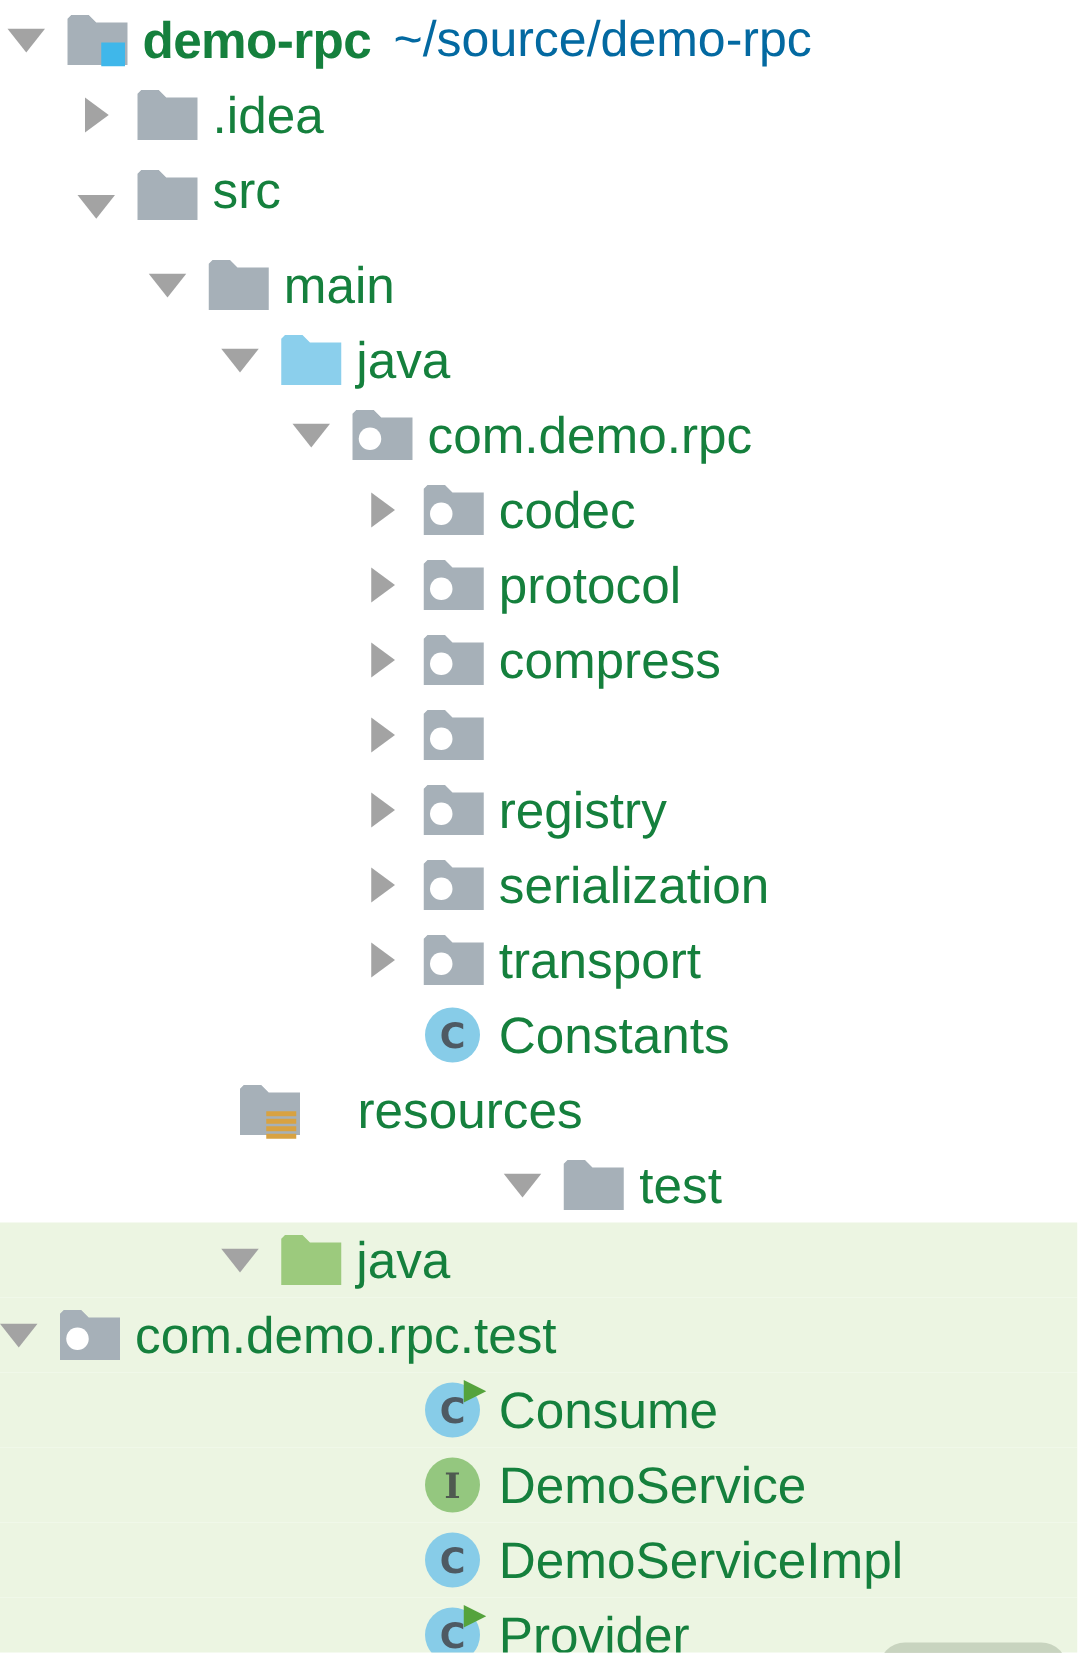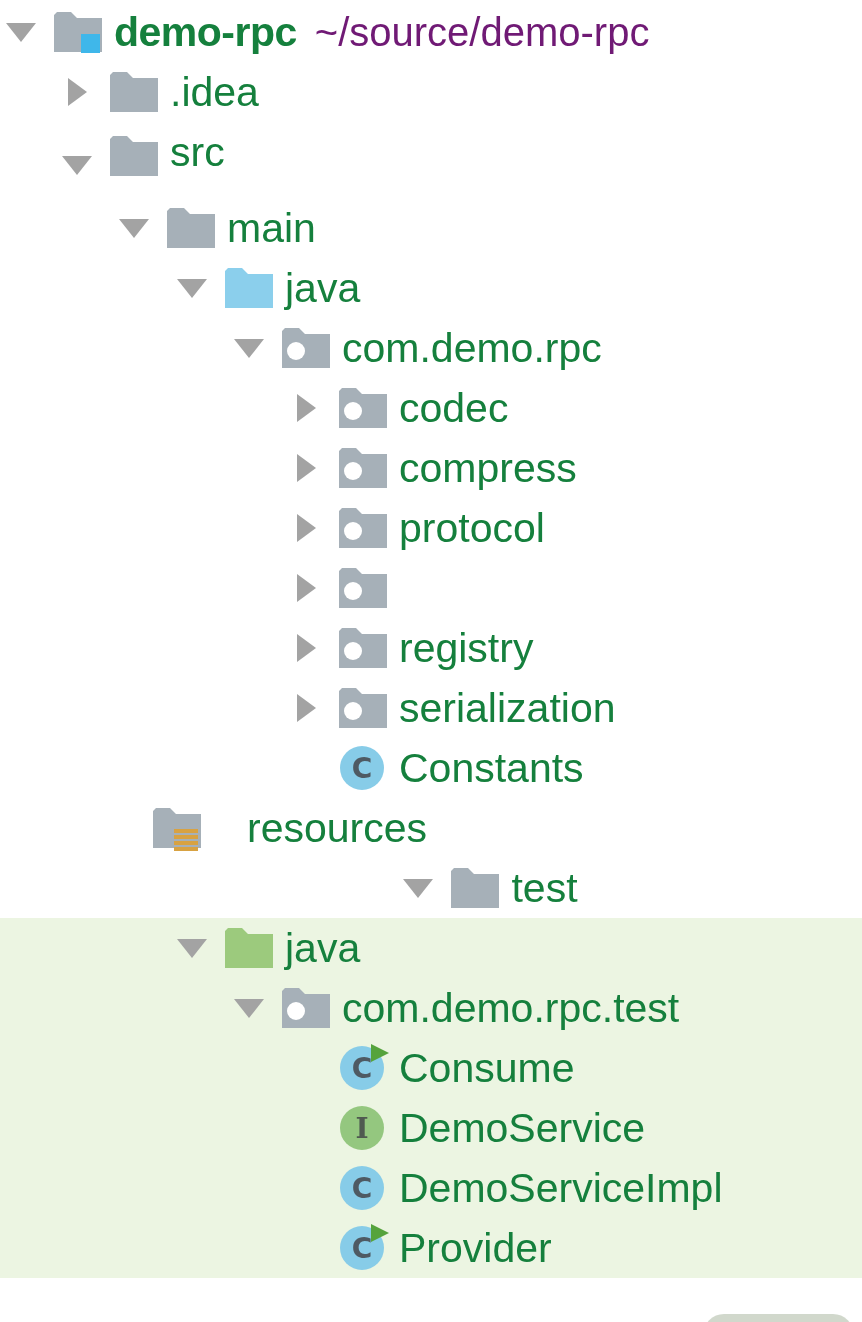--- a/index.html
+++ b/index.html
@@ -31,21 +31,21 @@
   .iconbox{
     width:52px;min-width:52px;height:52px;margin-right:10px;
     display:flex;align-items:center;justify-content:center;
   }
   .iconbox svg{display:block;}
   .label{
     font-size:41px;color:#15803d;line-height:60px;
   }
   .label.bold{font-weight:bold;letter-spacing:-0.5px;}
   .annotation{
-    font-size:40px;color:#701a75;margin-left:18px;line-height:60px;
+    font-size:40px;color:#0369a1;margin-left:18px;line-height:60px;
   }
   #watermark{
     position:absolute;top:1314px;right:8px;height:42px;
     padding:0 18px;border-radius:21px;
     background:rgba(172,184,163,0.55);
     color:rgba(255,255,255,0.95);
     font-size:23px;line-height:42px;
   }
 </style>
 </head>
@@ -136,44 +136,44 @@
     <div class="row" style="padding-left: 291px;">
       <span class="arrowbox">
         <span class="tri-right"></span>
       </span>
       <span class="iconbox">
         <svg width="52" height="52" viewBox="0 0 52 52" xmlns="http://www.w3.org/2000/svg">
           <polygon points="2,46 2,9 5,6 19,6 25,12 50,12 50,46" fill="#a6b0b8"></polygon>
           <circle cx="16" cy="29" r="9" fill="#ffffff"></circle>
         </svg>
       </span>
+      <span class="label">protocol</span>
+    </div>
+    <div class="row" style="padding-left: 291px;">
+      <span class="arrowbox">
+        <span class="tri-right"></span>
+      </span>
+      <span class="iconbox">
+        <svg width="52" height="52" viewBox="0 0 52 52" xmlns="http://www.w3.org/2000/svg">
+          <polygon points="2,46 2,9 5,6 19,6 25,12 50,12 50,46" fill="#a6b0b8"></polygon>
+          <circle cx="16" cy="29" r="9" fill="#ffffff"></circle>
+        </svg>
+      </span>
       <span class="label">compress</span>
     </div>
     <div class="row" style="padding-left: 291px;">
       <span class="arrowbox">
         <span class="tri-right"></span>
       </span>
       <span class="iconbox">
         <svg width="52" height="52" viewBox="0 0 52 52" xmlns="http://www.w3.org/2000/svg">
           <polygon points="2,46 2,9 5,6 19,6 25,12 50,12 50,46" fill="#a6b0b8"></polygon>
           <circle cx="16" cy="29" r="9" fill="#ffffff"></circle>
         </svg>
       </span>
-      <span class="label">protocol</span>
-    </div>
-    <div class="row" style="padding-left: 291px;">
-      <span class="arrowbox">
-        <span class="tri-right"></span>
-      </span>
-      <span class="iconbox">
-        <svg width="52" height="52" viewBox="0 0 52 52" xmlns="http://www.w3.org/2000/svg">
-          <polygon points="2,46 2,9 5,6 19,6 25,12 50,12 50,46" fill="#a6b0b8"></polygon>
-          <circle cx="16" cy="29" r="9" fill="#ffffff"></circle>
-        </svg>
-      </span>
     </div>
     <div class="row" style="padding-left: 291px;">
       <span class="arrowbox">
         <span class="tri-right"></span>
       </span>
       <span class="iconbox">
         <svg width="52" height="52" viewBox="0 0 52 52" xmlns="http://www.w3.org/2000/svg">
           <polygon points="2,46 2,9 5,6 19,6 25,12 50,12 50,46" fill="#a6b0b8"></polygon>
           <circle cx="16" cy="29" r="9" fill="#ffffff"></circle>
         </svg>
@@ -184,32 +184,44 @@
       <span class="arrowbox">
         <span class="tri-right"></span>
       </span>
       <span class="iconbox">
         <svg width="52" height="52" viewBox="0 0 52 52" xmlns="http://www.w3.org/2000/svg">
           <polygon points="2,46 2,9 5,6 19,6 25,12 50,12 50,46" fill="#a6b0b8"></polygon>
           <circle cx="16" cy="29" r="9" fill="#ffffff"></circle>
         </svg>
       </span>
       <span class="label">serialization</span>
+    </div>
+    <div class="row" style="padding-left: 291px;">
+      <span class="arrowbox">
+        <span class="tri-right"></span>
+      </span>
+      <span class="iconbox">
+        <svg width="52" height="52" viewBox="0 0 52 52" xmlns="http://www.w3.org/2000/svg">
+          <polygon points="2,46 2,9 5,6 19,6 25,12 50,12 50,46" fill="#a6b0b8"></polygon>
+          <circle cx="16" cy="29" r="9" fill="#ffffff"></circle>
+        </svg>
+      </span>
+      <span class="label">transport</span>
     </div>
     <div class="row" style="padding-left: 291px;">
       <span class="arrowbox"></span>
       <span class="iconbox">
         <svg width="52" height="52" viewBox="0 0 52 52" xmlns="http://www.w3.org/2000/svg">
           <circle cx="25" cy="26" r="22" fill="#87cce8"></circle>
           <text x="25" y="36" text-anchor="middle" font-size="28" font-weight="bold" fill="#4e5a63" font-family="DejaVu Sans, sans-serif">C</text>
         </svg>
       </span>
       <span class="label">Constants</span>
     </div>
-    <div class="row" style="padding-left: 71px; gap: 34px;">
+    <div class="row" style="padding-left: 110px; gap: 34px;">
       <span class="arrowbox"></span>
       <span class="iconbox">
         <svg width="52" height="52" viewBox="0 0 52 52" xmlns="http://www.w3.org/2000/svg">
           <polygon points="2,46 2,9 5,6 19,6 25,12 50,12 50,46" fill="#a6b0b8"></polygon>
           <rect x="23" y="27" width="24" height="4" fill="#d8a242"></rect>
           <rect x="23" y="33" width="24" height="4" fill="#d8a242"></rect>
           <rect x="23" y="39" width="24" height="4" fill="#d8a242"></rect>
           <rect x="23" y="45" width="24" height="4" fill="#d8a242"></rect>
         </svg>
       </span>
@@ -230,21 +242,21 @@
       <span class="arrowbox">
         <span class="tri-down"></span>
       </span>
       <span class="iconbox">
         <svg width="52" height="52" viewBox="0 0 52 52" xmlns="http://www.w3.org/2000/svg">
           <polygon points="2,46 2,9 5,6 19,6 25,12 50,12 50,46" fill="#9cca7d"></polygon>
         </svg>
       </span>
       <span class="label">java</span>
     </div>
-    <div class="row green" style="padding-left: 234px;">
+    <div class="row green" style="">
       <span class="arrowbox">
         <span class="tri-down"></span>
       </span>
       <span class="iconbox">
         <svg width="52" height="52" viewBox="0 0 52 52" xmlns="http://www.w3.org/2000/svg">
           <polygon points="2,46 2,9 5,6 19,6 25,12 50,12 50,46" fill="#a6b0b8"></polygon>
           <circle cx="16" cy="29" r="9" fill="#ffffff"></circle>
         </svg>
       </span>
       <span class="label">com.demo.rpc.test</span>

